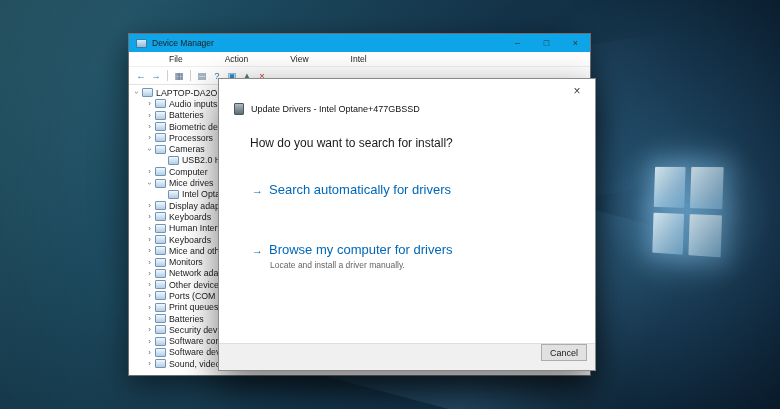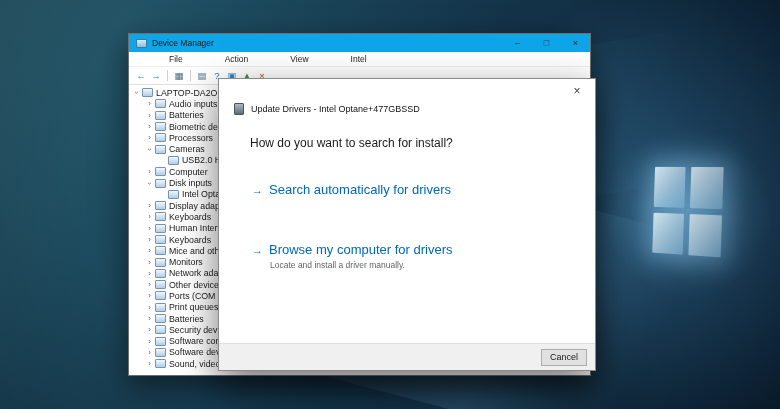--- a/index.html
+++ b/index.html
@@ -56,21 +56,21 @@
   .dlg-title{ font-size:9px; color:#111; white-space:nowrap; }
   .dlg-heading{ position:absolute; top:57px; left:31px; font-size:12px; color:#1a1a1a; }
   .option{ position:absolute; left:33px; cursor:pointer; }
   .option:nth-of-type(1){ top:103px; }
   .option:nth-of-type(2){ top:163px; }
   .opt-row{ display:flex; gap:6px; align-items:baseline; }
   .opt-arrow{ color:#0067b8; font-size:11px; flex:none; }
   .opt-label{ color:#0067b8; font-size:13px; }
   .opt-desc{ margin-left:18px; margin-top:3px; font-size:8.5px; color:#646464; width:292px; line-height:1.3; }
   .dlg-footer{ position:absolute; left:0; right:0; bottom:0; height:27px; background:#f0f0f0;
-    border-top:1px solid #dfdfdf; display:flex; align-items:center; justify-content:flex-end; padding-right:8px; }
+    border-top:1px solid #dfdfdf; display:flex; align-items:flex-start; justify-content:flex-end; padding-right:8px; }
   .cancel-btn{ min-width:46px; height:17px; background:#e1e1e1; border:1px solid #adadad;
     font-size:9px; color:#1a1a1a; display:flex; align-items:center; justify-content:center; }
 </style>
 </head>
 <body>
 
 <div class="desktop">
   <div class="glow"></div>
   <div class="beam1"></div>
   <div class="beam2"></div>
@@ -147,21 +147,21 @@
           <span>USB2.0 HD UVC WebCam</span>
         </div>
         <div class="tree-item" style="padding-left: 16px;">
           <span class="expander">›</span>
           <span class="node-icon"></span>
           <span>Computer</span>
         </div>
         <div class="tree-item" style="padding-left: 16px;">
           <span class="expander open">›</span>
           <span class="node-icon"></span>
-          <span>Disk inputs</span>
+          <span>Mice drives</span>
         </div>
         <div class="tree-item" style="padding-left: 29px;">
           <span class="expander"></span>
           <span class="node-icon"></span>
           <span>Intel Optane+477GBSSD</span>
         </div>
         <div class="tree-item" style="padding-left: 16px;">
           <span class="expander">›</span>
           <span class="node-icon"></span>
           <span>Display adapters</span>

